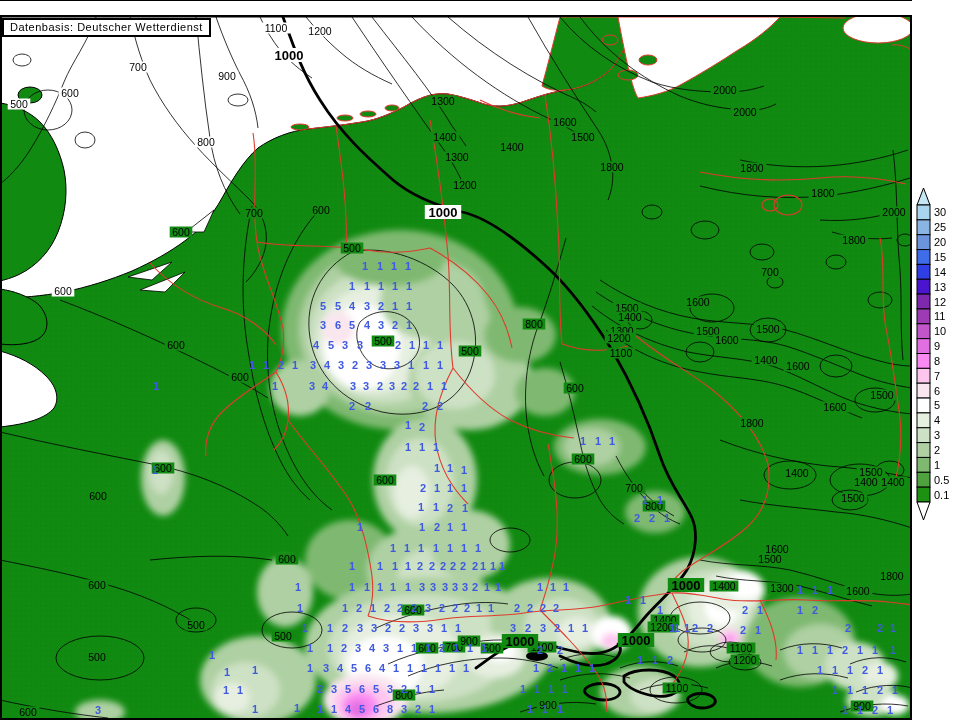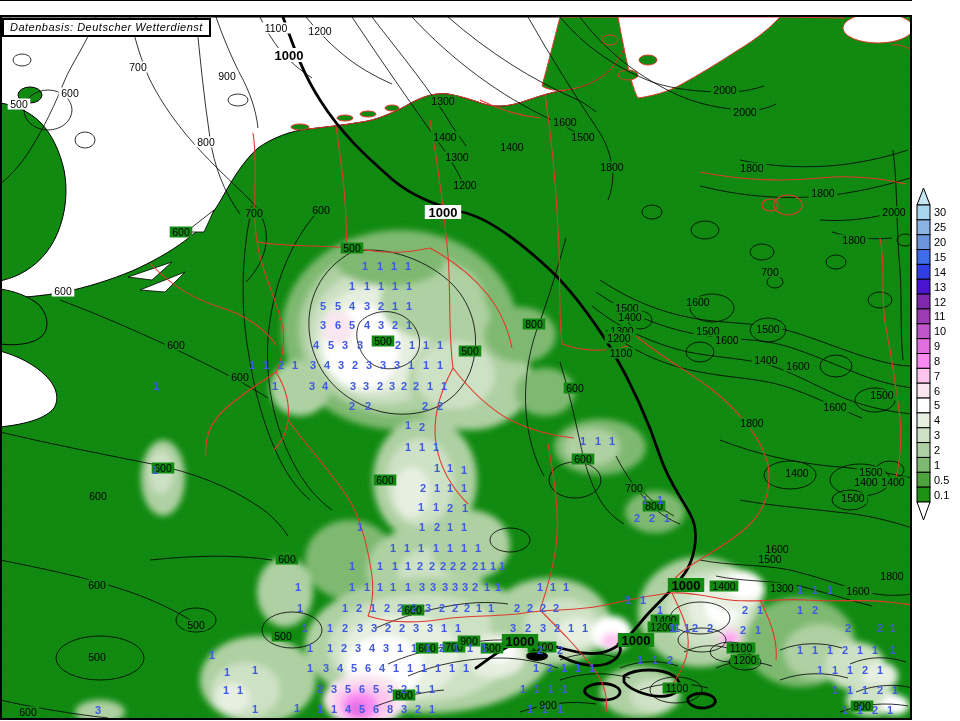--- a/index.html
+++ b/index.html
@@ -4,21 +4,21 @@
 <style>
   html,body{margin:0;padding:0;background:#ffffff;}
   .app{position:relative;width:960px;height:721px;background:#ffffff;overflow:hidden;
        font-family:"Liberation Sans",sans-serif;}
   .topbar{position:absolute;left:0;top:0;width:912px;height:16px;background:#ffffff;
           border-top:1px solid #000;font-size:11px;line-height:15px;white-space:pre;}
   .topbar .date{position:absolute;left:28px;top:1px;font-weight:bold;letter-spacing:1px;}
   .topbar .mid{position:absolute;left:204px;top:1px;color:#000;letter-spacing:0.2px;}
   .topbar .copy{position:absolute;right:58px;top:1px;color:#000;}
   .databox{position:absolute;left:2px;top:18px;border:2px solid #000;background:#fff;
-           padding:0 6px;font-size:11px;line-height:15px;height:15px;letter-spacing:0.5px;font-style:italic;}
+           padding:0 6px;font-size:11px;line-height:15px;height:15px;letter-spacing:0.5px;}
   svg{position:absolute;left:0;top:0;}
   text{font-family:"Liberation Sans",sans-serif;}
 </style>
 </head>
 <body>
 
 <div class="app">
   <div class="topbar">
     <span class="date" style="color: rgb(232, 64, 64);">Montag, 07-12-2020  06 UTC</span>
     <span class="mid"><span>(ICON 0.0625°) (So00+30)</span>  <span>Schneefallgrenze [mNN], 6-stuendige Neuschneemenge bis Montag 06 UTC [kg/m^2]</span></span>

